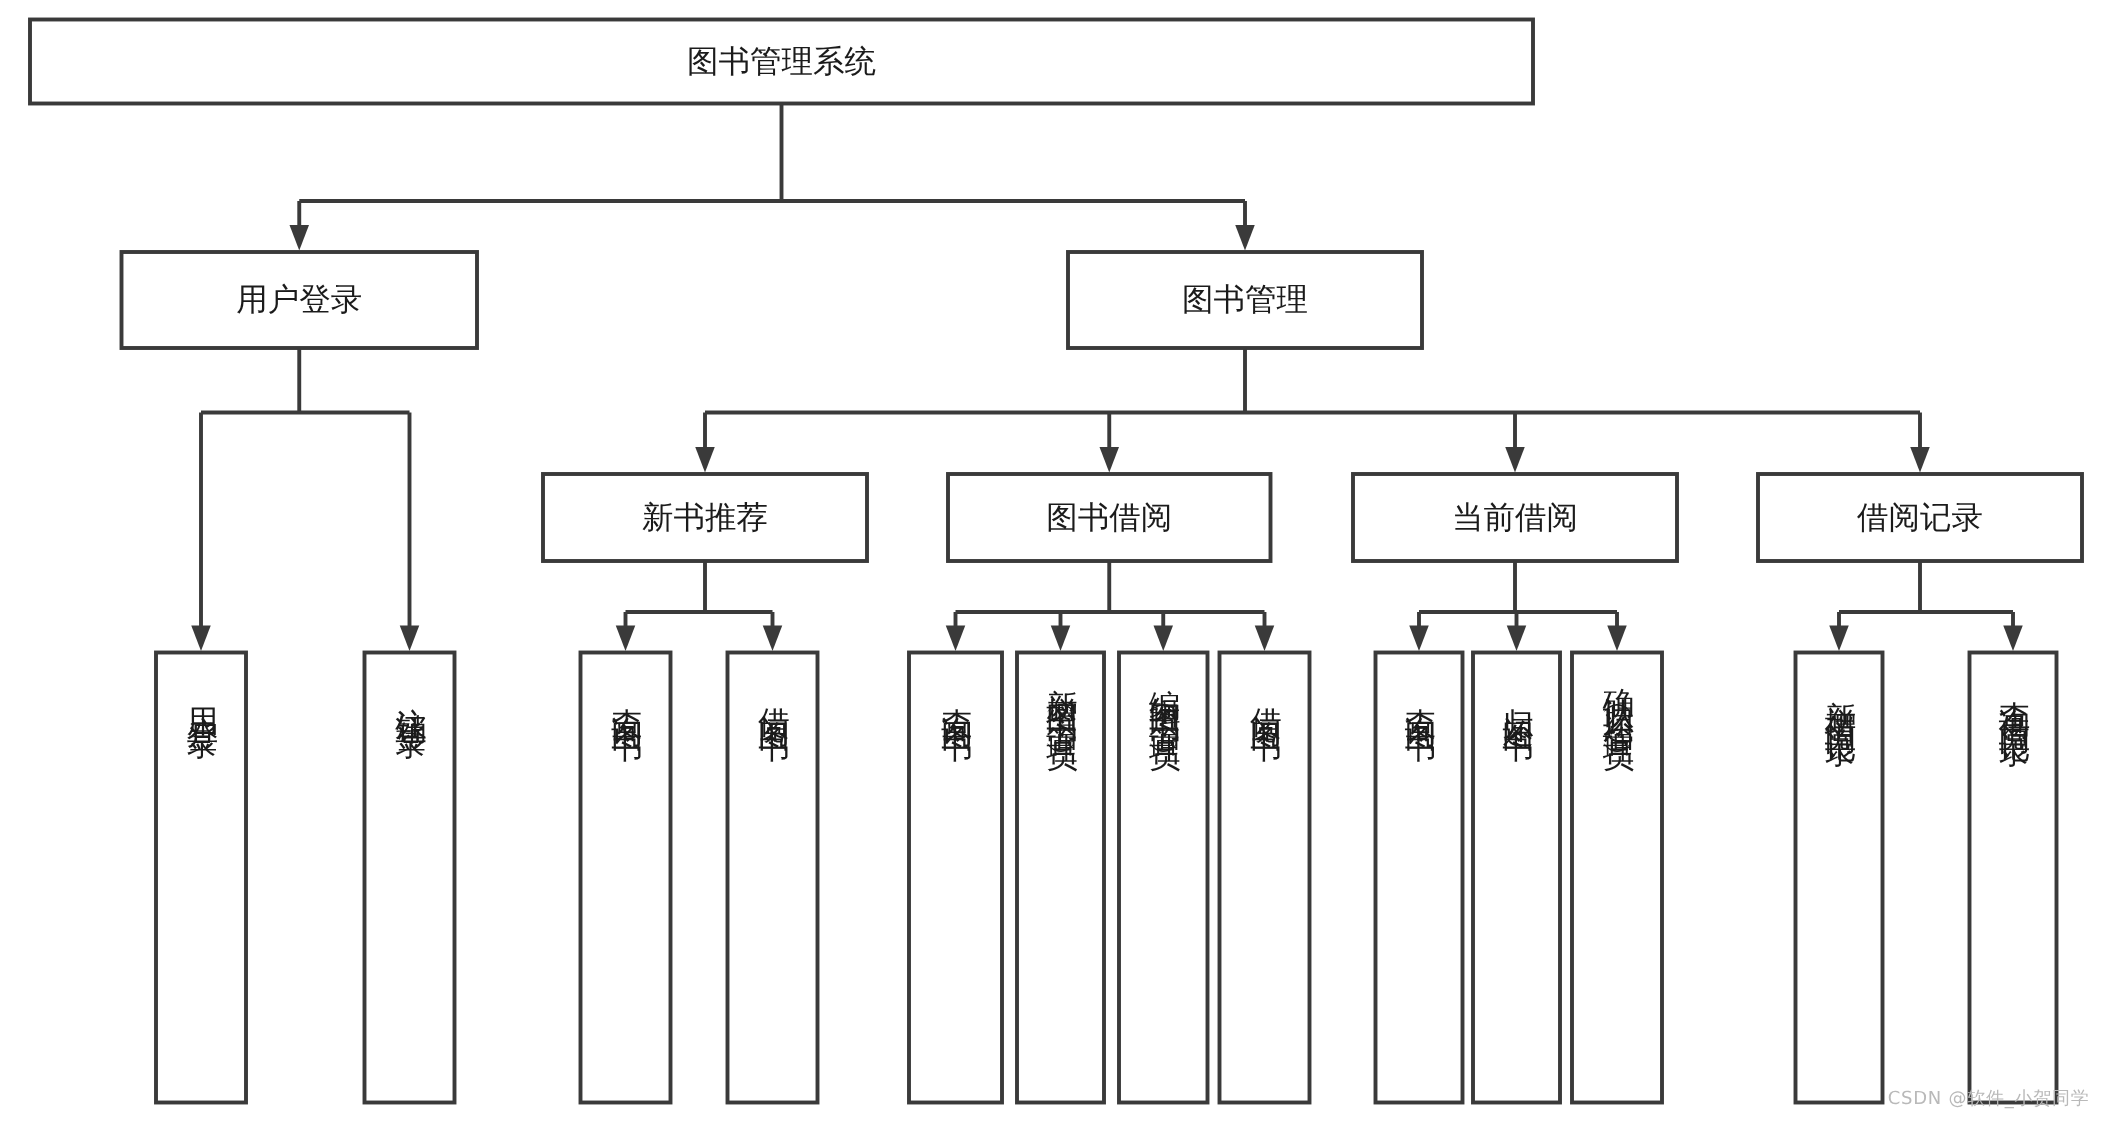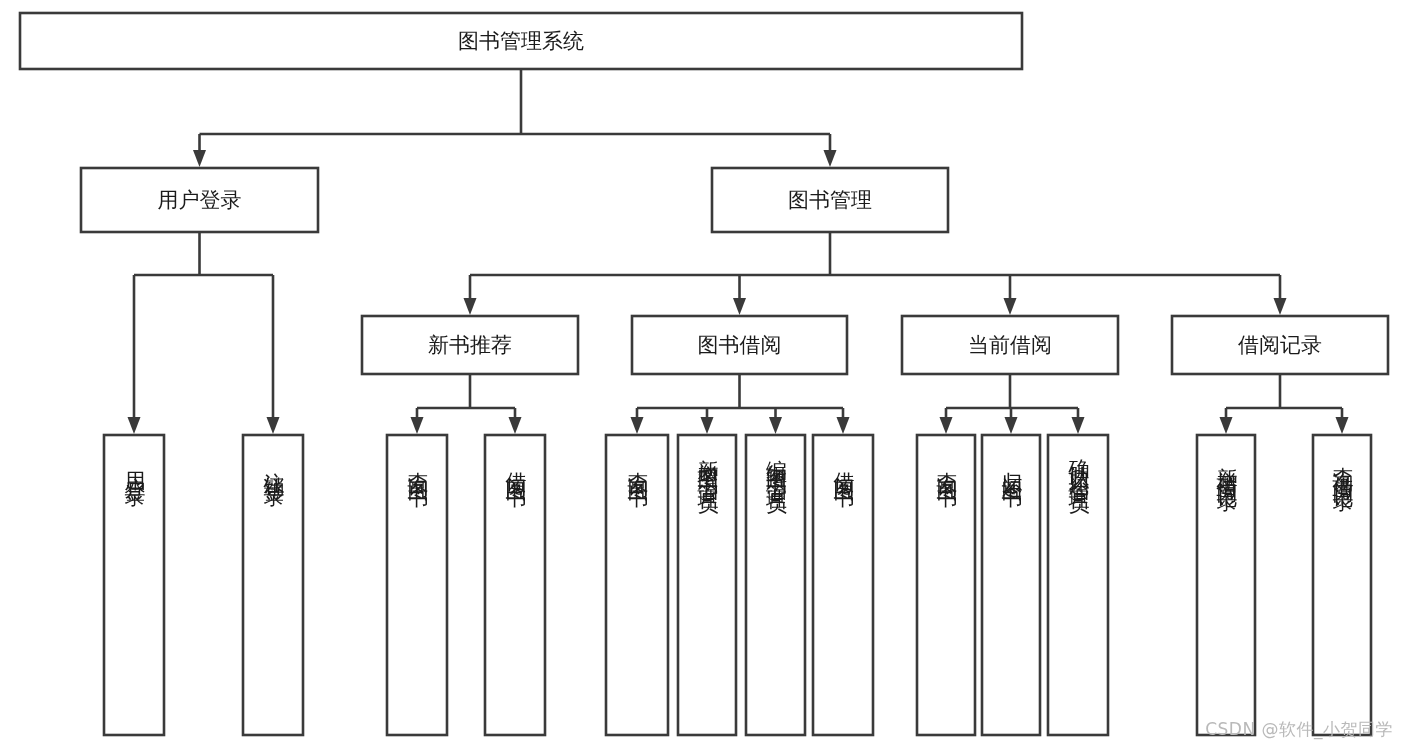--- a/index.html
+++ b/index.html
@@ -57,21 +57,21 @@
     text-orientation: upright;
     letter-spacing: 5px;
     dominant-baseline: central;
     text-anchor: middle;
   }
   .watermark {
     position: absolute;
     right: 12px;
     bottom: 6px;
     font-family: "DejaVu Sans", "Liberation Sans", sans-serif;
-    font-size: 17px;
+    font-size: 12px;
     color: #b9b9b9;
     white-space: nowrap;
     letter-spacing: 0.5px;
     pointer-events: none;
     user-select: none;
   }
 </style>
 </head>
 <body>
 

